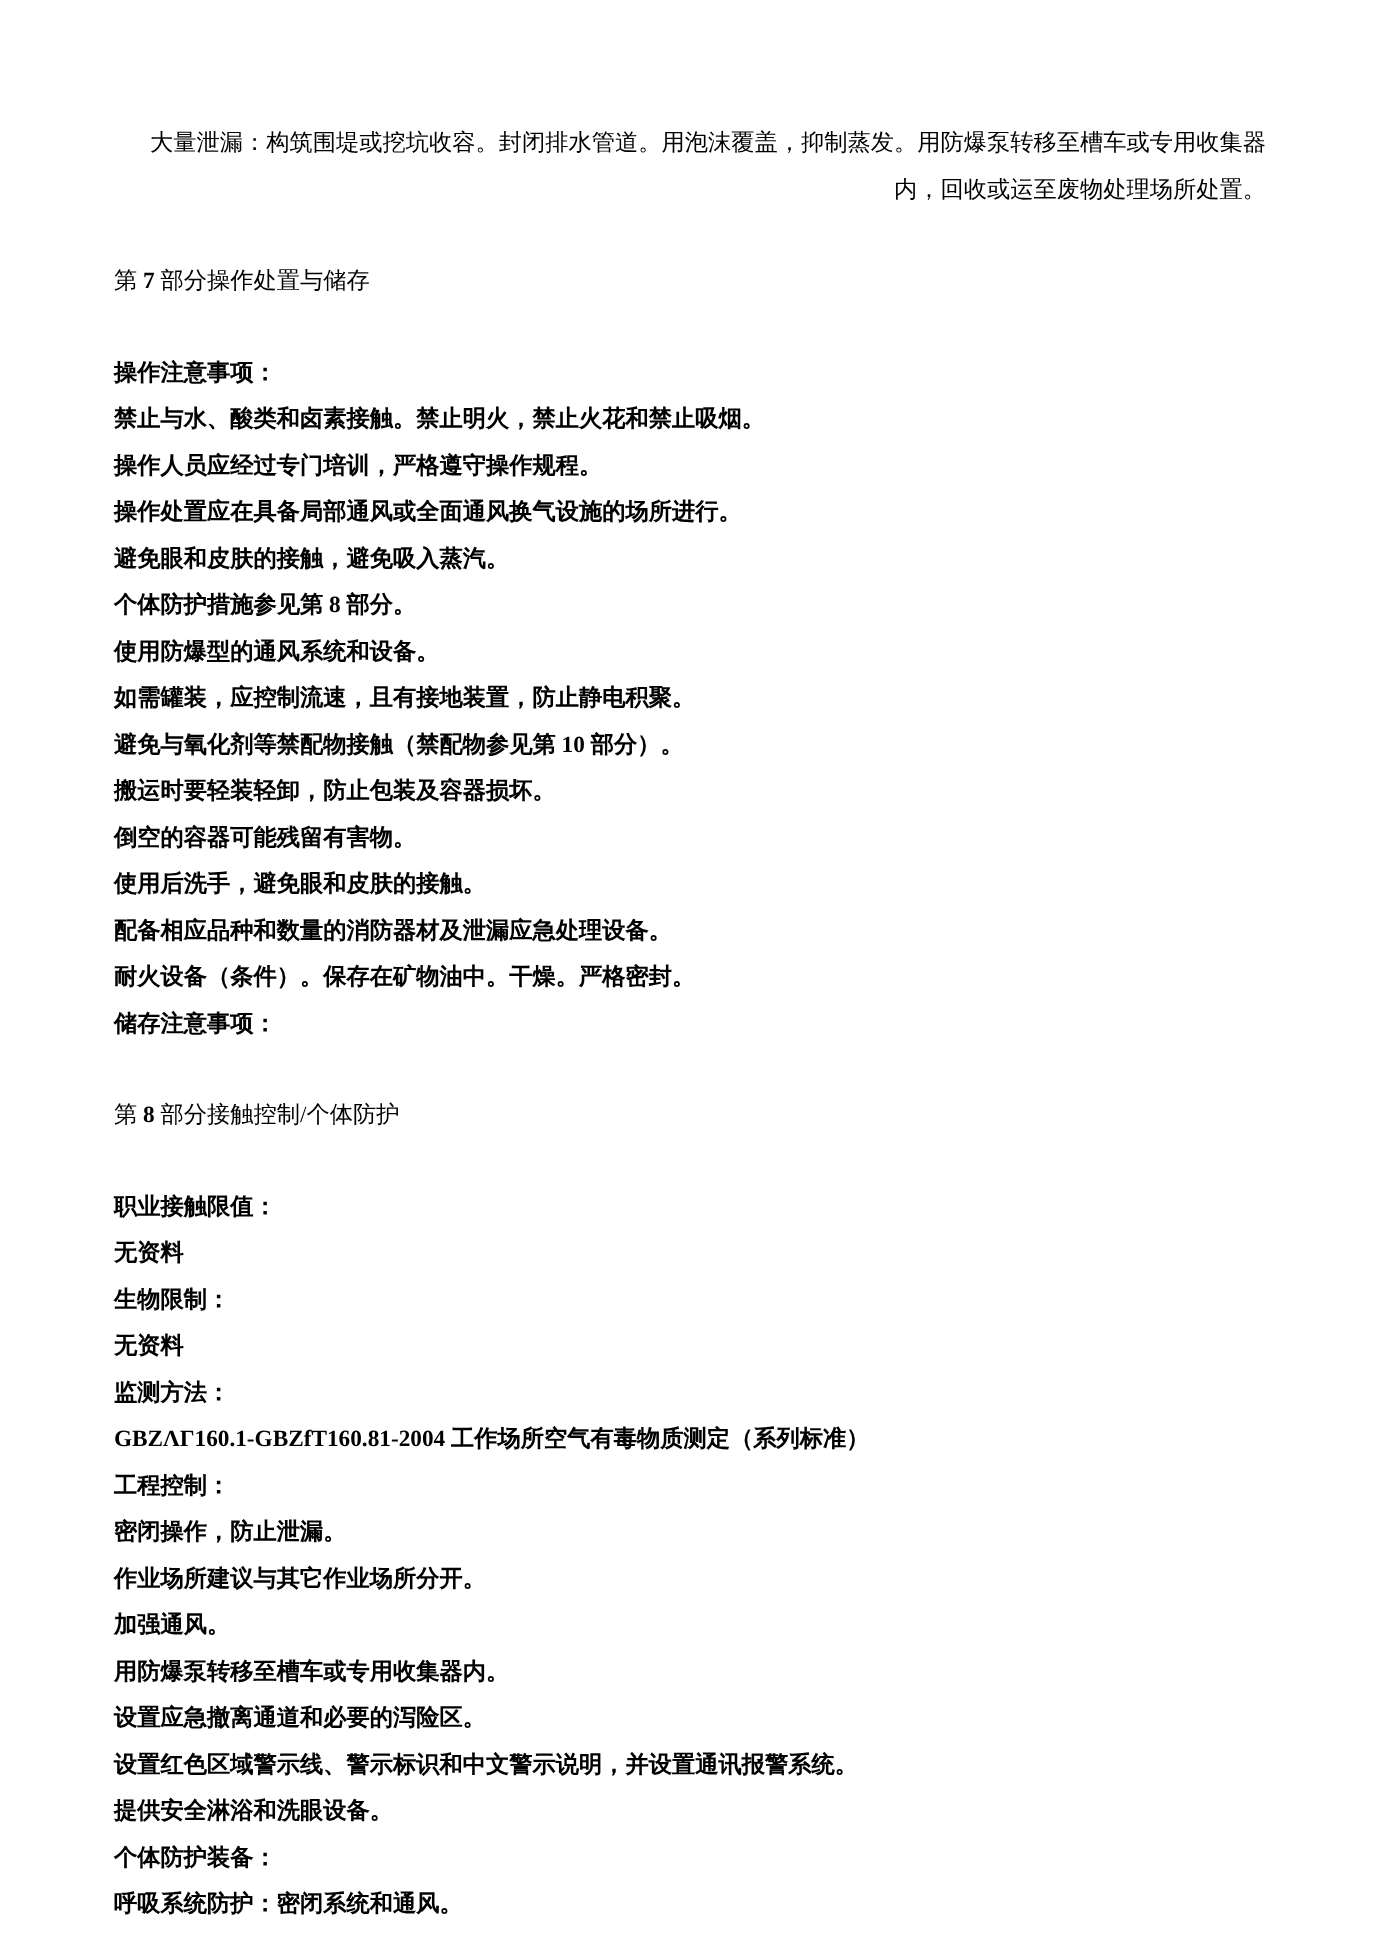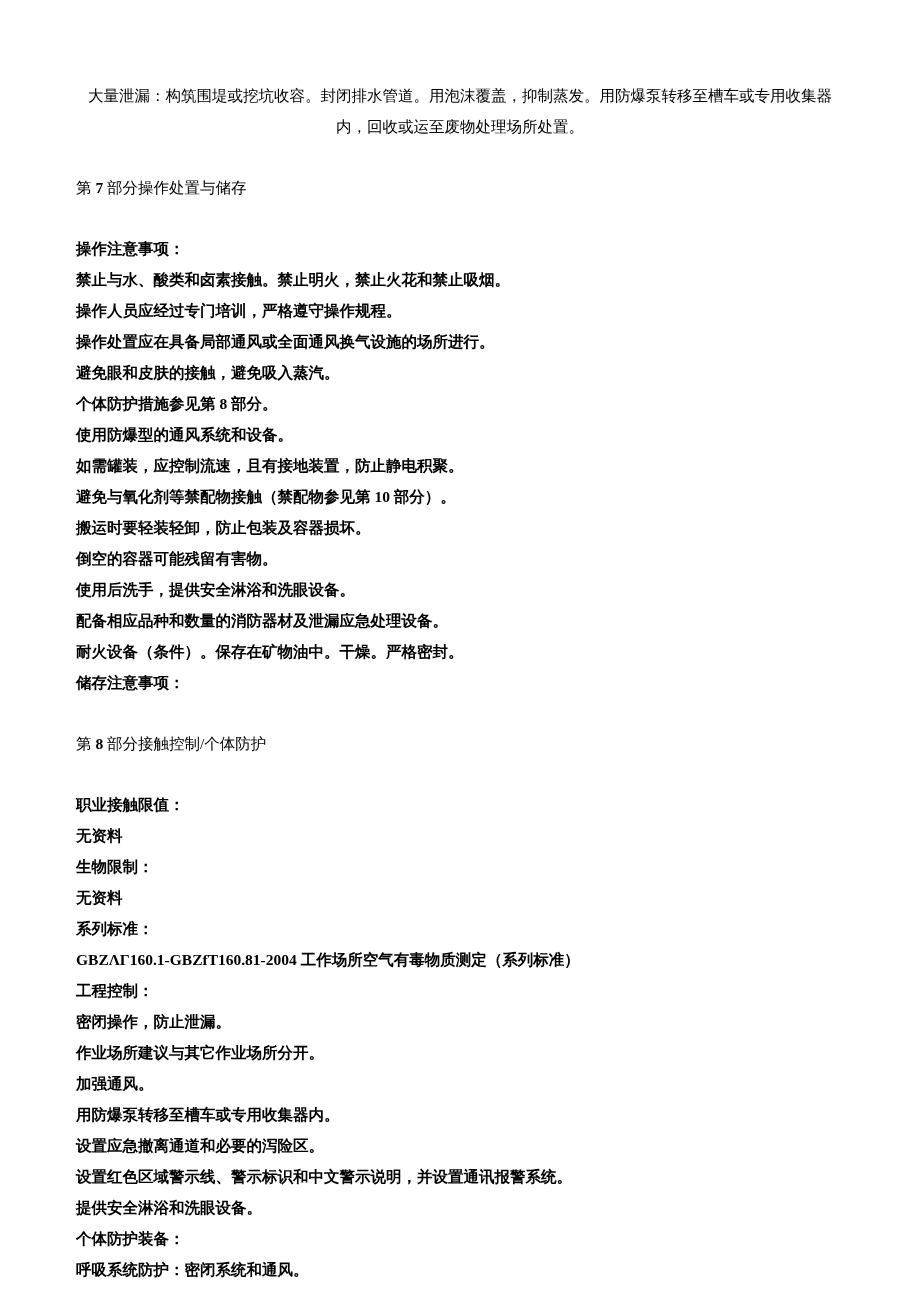--- a/index.html
+++ b/index.html
@@ -10,21 +10,21 @@
     body {
       font-family: "SimSun", "宋体", serif;
       background: #ffffff;
       width: 920px;
       padding: 80px 76px 60px 76px;
       font-size: 15.5px;
       line-height: 2.0;
       color: #000000;
     }
     .para {
-      text-align: center;
+      text-align: right;
     }
     .section-title {
       text-align: left;
       margin: 30px 0 30px 0;
     }
     .section-label {
       font-weight: normal;
     }
     .section-num {
       font-family: "Times New Roman", serif;
@@ -54,36 +54,36 @@
   <span class="line">禁止与水、酸类和卤素接触。禁止明火，禁止火花和禁止吸烟。</span>
   <span class="line">操作人员应经过专门培训，严格遵守操作规程。</span>
   <span class="line">操作处置应在具备局部通风或全面通风换气设施的场所进行。</span>
   <span class="line">避免眼和皮肤的接触，避免吸入蒸汽。</span>
   <span class="line">个体防护措施参见第 8 部分。</span>
   <span class="line">使用防爆型的通风系统和设备。</span>
   <span class="line">如需罐装，应控制流速，且有接地装置，防止静电积聚。</span>
   <span class="line">避免与氧化剂等禁配物接触（禁配物参见第 10 部分）。</span>
   <span class="line">搬运时要轻装轻卸，防止包装及容器损坏。</span>
   <span class="line">倒空的容器可能残留有害物。</span>
-  <span class="line">使用后洗手，提供安全淋浴和洗眼设备。</span>
+  <span class="line">使用后洗手，避免眼和皮肤的接触。</span>
   <span class="line">配备相应品种和数量的消防器材及泄漏应急处理设备。</span>
   <span class="line">耐火设备（条件）。保存在矿物油中。干燥。严格密封。</span>
   <span class="line">储存注意事项：</span>
 </div>
 
 <div class="section-title">
   <span class="section-label">第 </span><span class="section-num">8</span><span class="section-label"> 部分接触控制/个体防护</span>
 </div>
 
 <div class="block">
   <span class="line">职业接触限值：</span>
   <span class="line">无资料</span>
   <span class="line">生物限制：</span>
   <span class="line">无资料</span>
-  <span class="line">系列标准：</span>
+  <span class="line">监测方法：</span>
   <span class="line">GBZΛΓ160.1-GBZfT160.81-2004 工作场所空气有毒物质测定（系列标准）</span>
   <span class="line">工程控制：</span>
   <span class="line">密闭操作，防止泄漏。</span>
   <span class="line">作业场所建议与其它作业场所分开。</span>
   <span class="line">加强通风。</span>
   <span class="line">用防爆泵转移至槽车或专用收集器内。</span>
   <span class="line">设置应急撤离通道和必要的泻险区。</span>
   <span class="line">设置红色区域警示线、警示标识和中文警示说明，并设置通讯报警系统。</span>
   <span class="line">提供安全淋浴和洗眼设备。</span>
   <span class="line">个体防护装备：</span>

